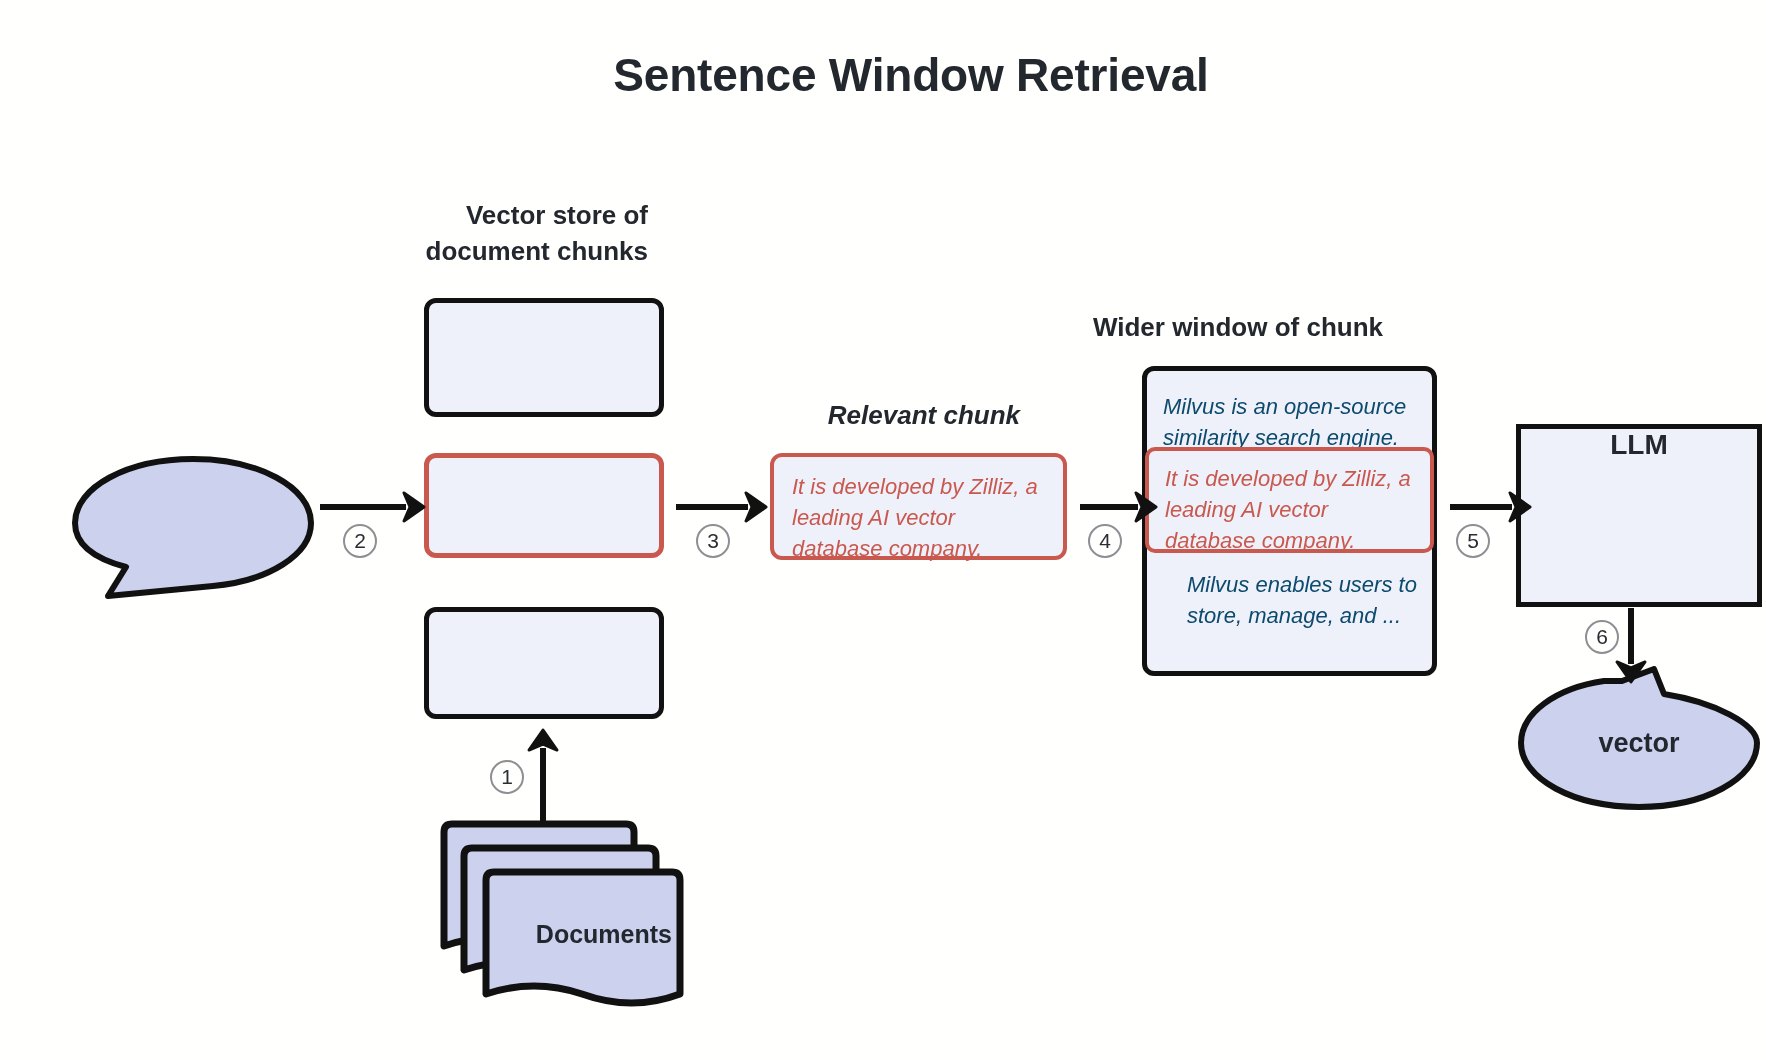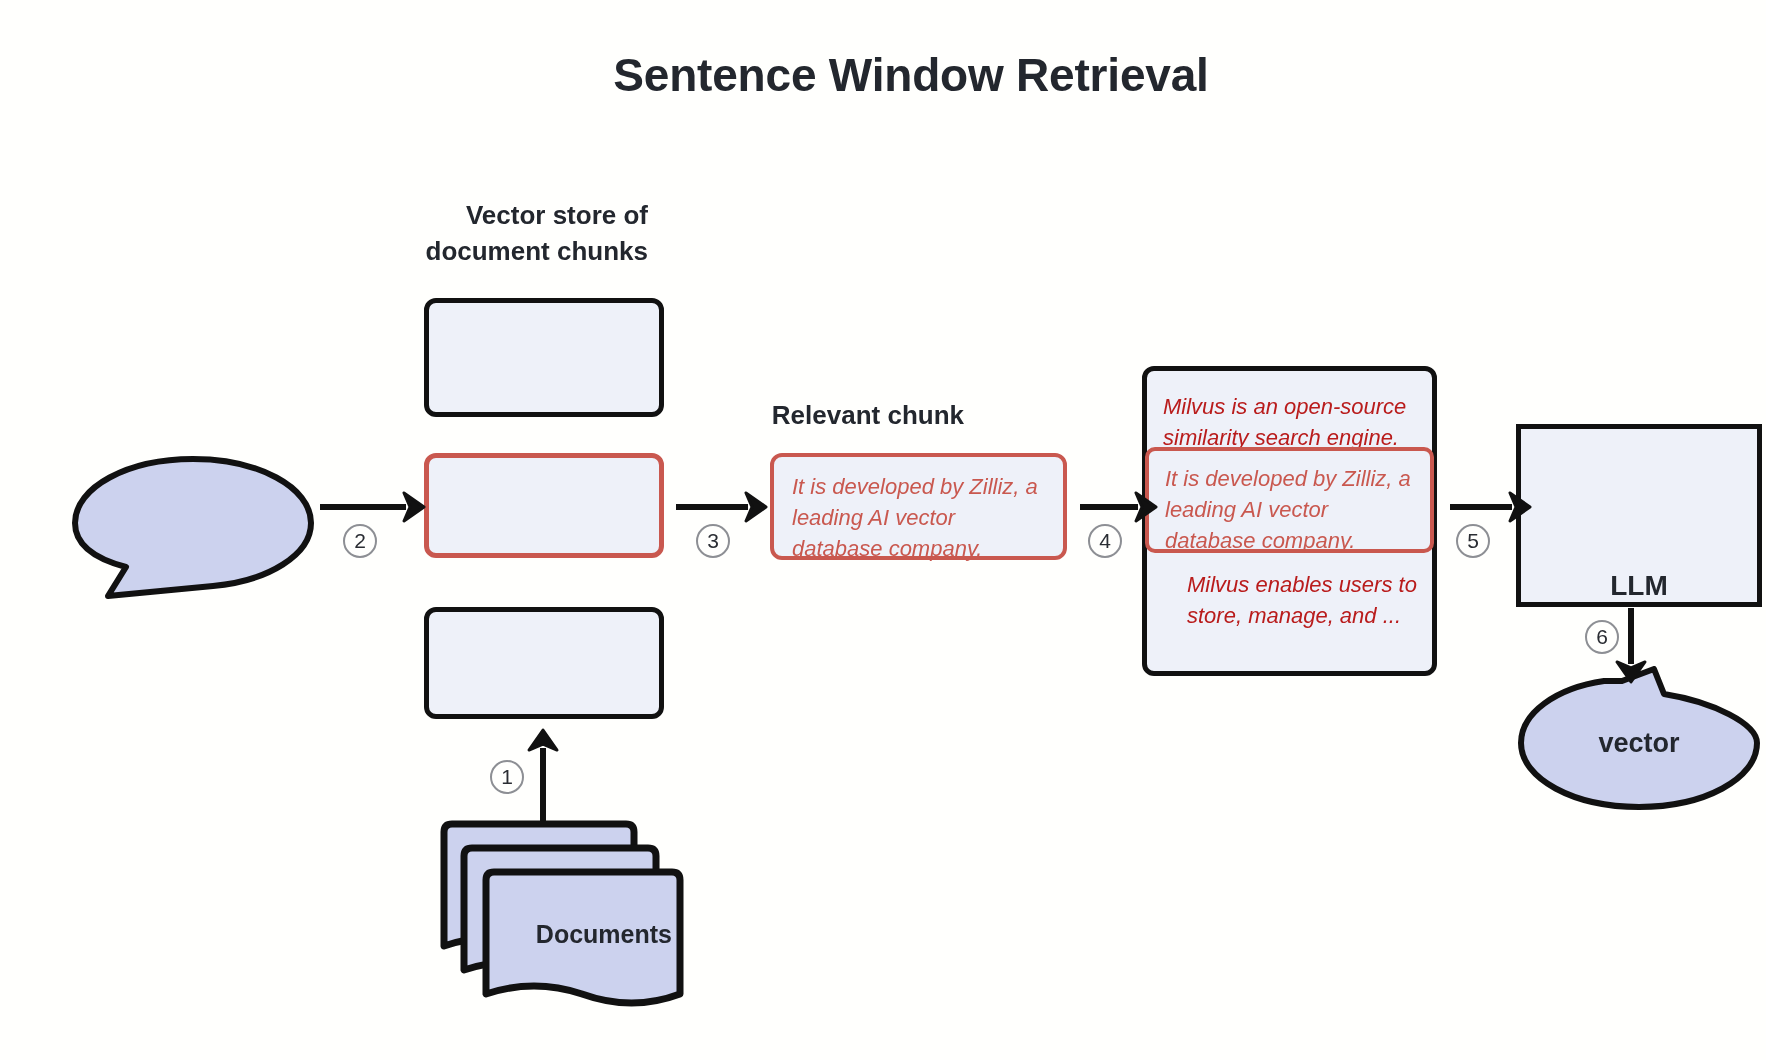--- a/index.html
+++ b/index.html
@@ -44,23 +44,24 @@
     line-height: 1.38;
     text-align: right;
     white-space: pre-line;
   }
   #cap-vector-store {
     left: 300px;
     top: 198px;
     width: 320px;
   }
   #cap-relevant-chunk {
-    left: 626px;
+    left: 682px;
     top: 398px;
     width: 310px;
+    font-style: italic;
   }
   #cap-wider-window {
     left: 945px;
     top: 310px;
     width: 410px;
   }
 
   
   .chunk-box {
     position: absolute;
@@ -111,21 +112,21 @@
   }
   .window-seg {
     position: absolute;
     left: 0;
     width: 285px;
     box-sizing: border-box;
     padding: 10px 14px 0 16px;
     font-size: 22px;
     font-style: italic;
     line-height: 1.42;
-    color: #b91c1c;
+    color: #0c4a6e;
   }
   #win-seg-1 { top: 10px; }
   #win-seg-3 { top: 188px; padding-left: 40px; }
 
   #win-seg-2 {
     position: absolute;
     left: -2px;
     top: 76px;
     width: 289px;
     height: 106px;
@@ -144,21 +145,21 @@
   #llm-box {
     position: absolute;
     left: 1488px;
     top: 424px;
     width: 246px;
     height: 183px;
     background: #eef1f9;
     border: 5px solid #111111;
     box-sizing: border-box;
     display: flex;
-    align-items: flex-end;
+    align-items: flex-start;
     justify-content: center;
   }
   #llm-label {
     font-size: 28px;
     font-weight: bold;
     color: #23272e;
   }
 
   
   .bubble-wrap { position: absolute; }
@@ -231,20 +232,21 @@
 </head>
 <body>
 
 <div id="canvas">
 
   <div class="diagram-title">Sentence Window Retrieval</div>
 
   <div class="caption" id="cap-vector-store">Vector store of
 document chunks</div>
   <div class="caption" id="cap-relevant-chunk">Relevant chunk</div>
+  <div class="caption" id="cap-wider-window">Wider window of chunk</div>
 
   <div class="bubble-wrap" id="query-bubble-wrap">
     <svg width="250" height="145" viewBox="0 0 250 145">
       <path d="M125 4
                C 190 4 243 32 243 68
                C 243 100 200 126 145 131
                L 40 141
                L 58 112
                C 20 102 7 86 7 68
                C 7 32 60 4 125 4 Z" fill="#ccd2ee" stroke="#111111" stroke-width="6" stroke-linejoin="round"></path>

